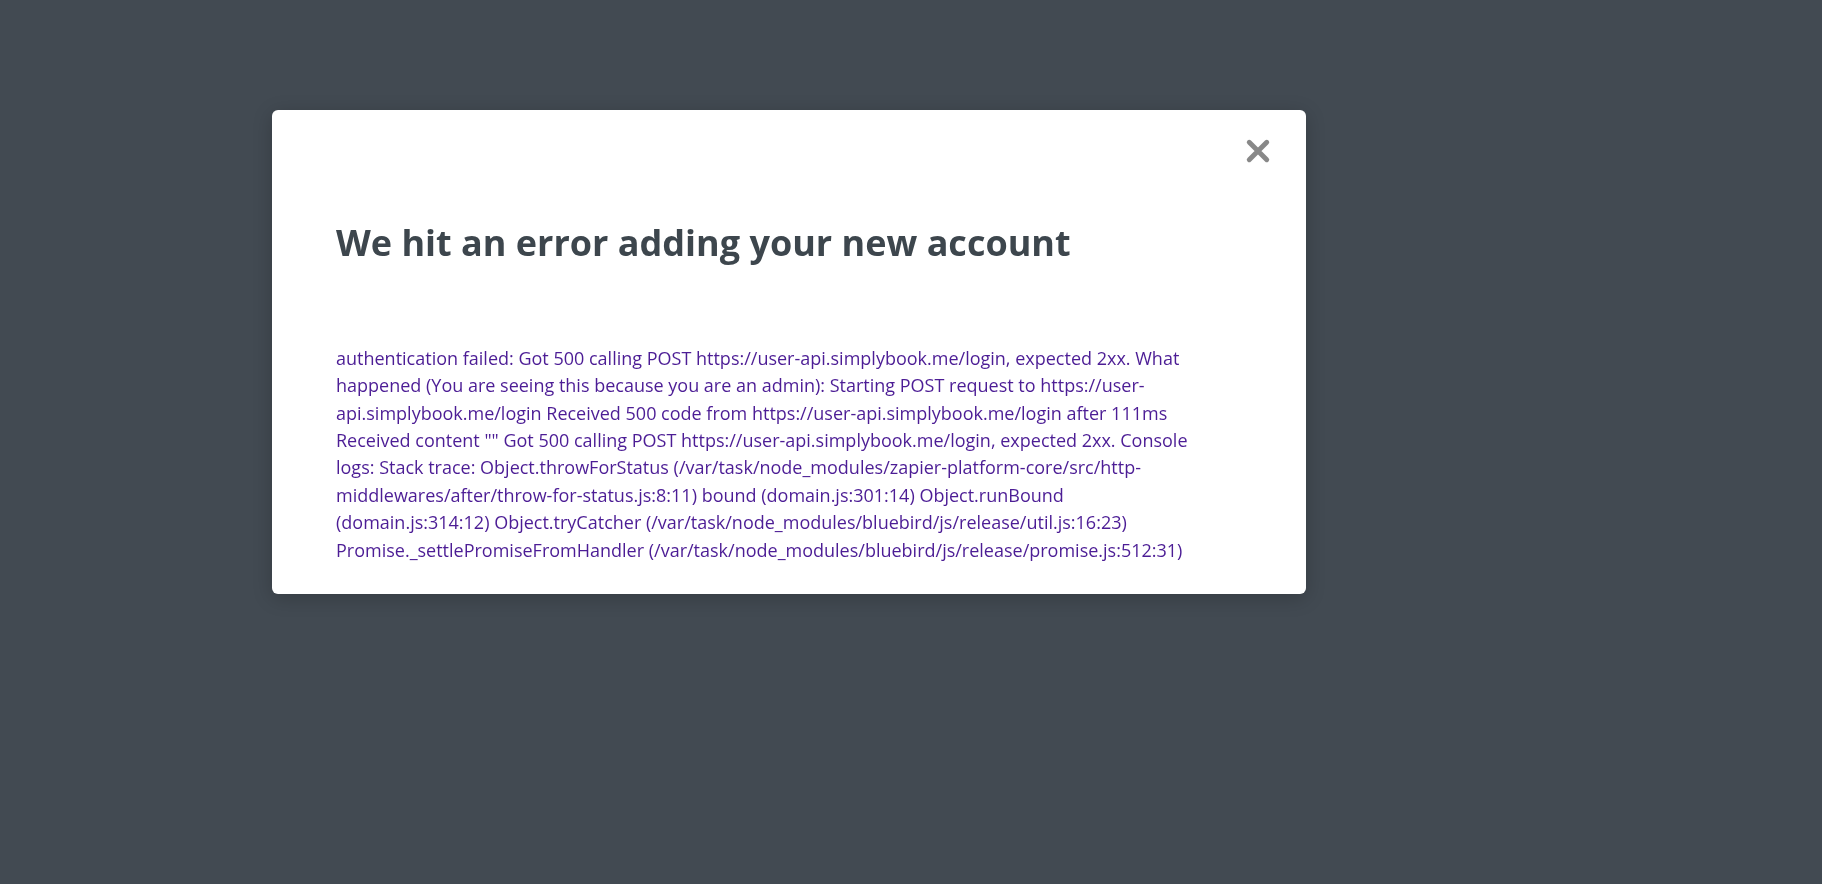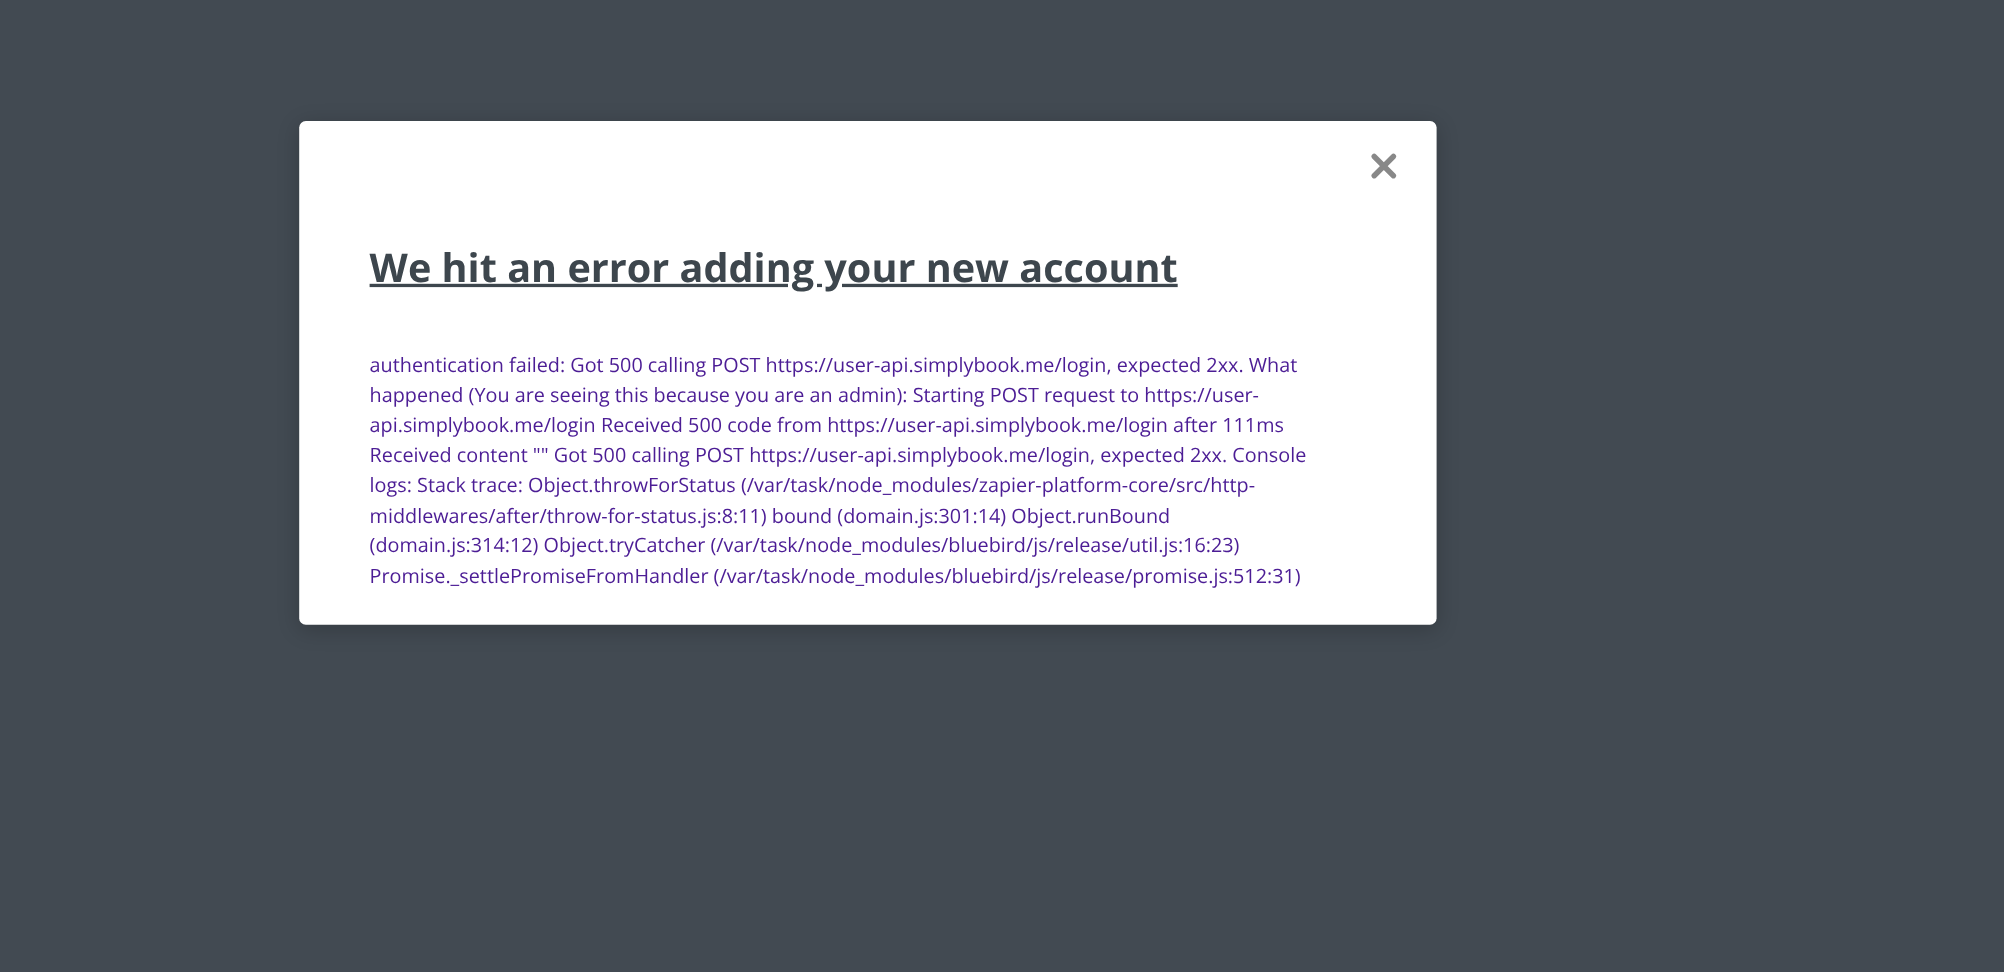--- a/index.html
+++ b/index.html
@@ -44,23 +44,22 @@
       width: 28px;
       height: 28px;
     }
     .modal-content {
       padding: 110px 70px 30px 64px;
     }
     .modal-title {
       font-size: 36px;
       font-weight: 700;
       color: #3d464d;
-      margin-bottom: 54px;
+      margin-bottom: 80px;
       line-height: 1.25;
-      text-decoration: underline;
     }
     .error-message {
       font-size: 18px;
       color: #4c1d95;
       line-height: 1.52;
       word-wrap: break-word;
       max-width: 870px;
     }
   </style>
 </head>

